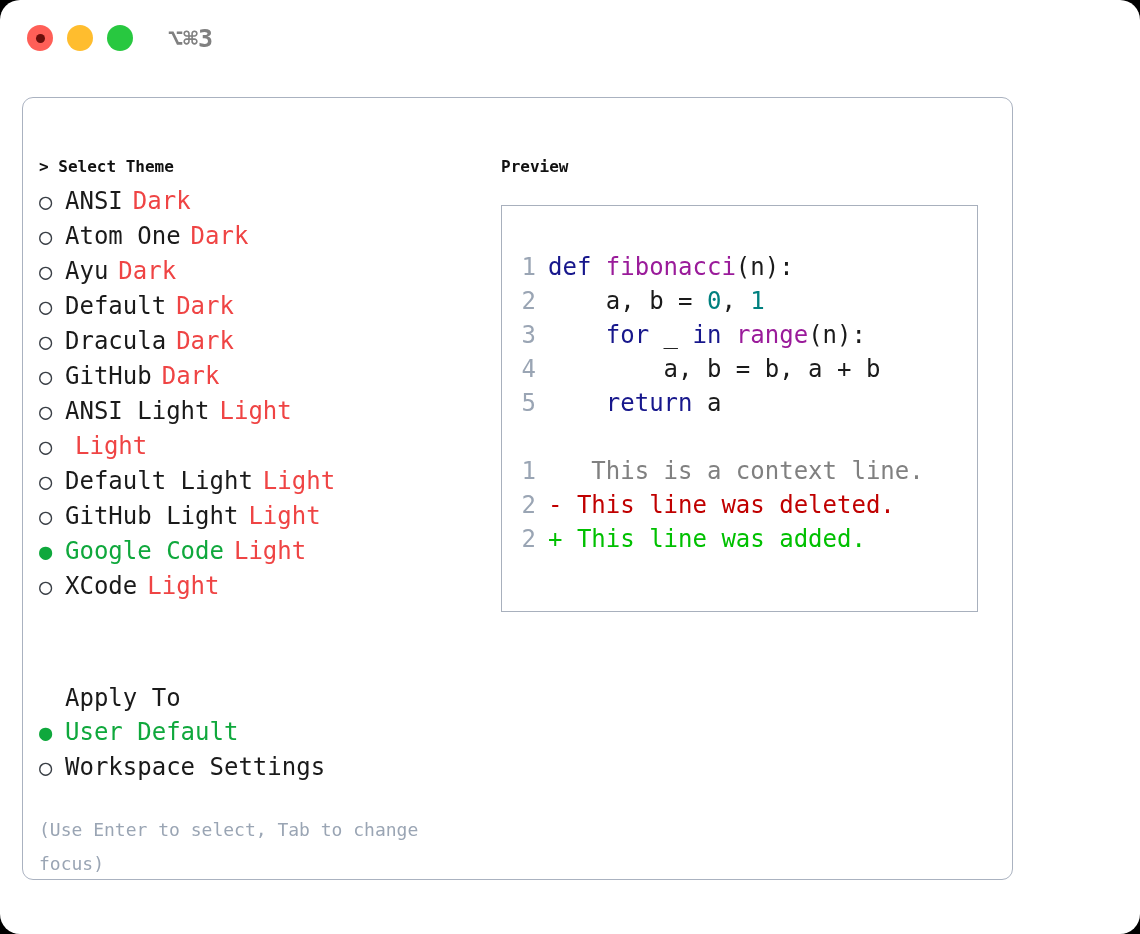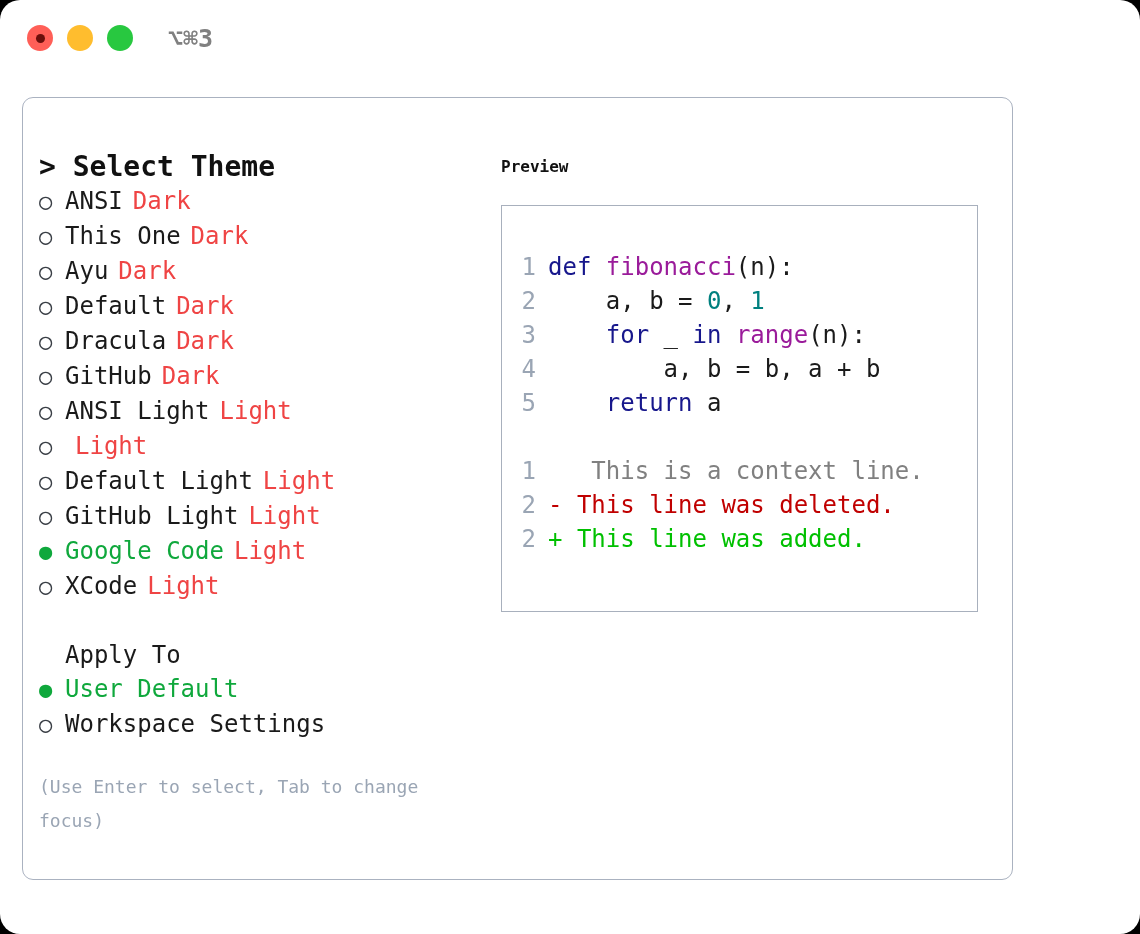--- a/index.html
+++ b/index.html
@@ -87,21 +87,21 @@
   }
 
   
   .left-col {
     position: absolute;
     left: 16px;
     top: 52px;
     width: 440px;
   }
   .section-head {
-    font-size: 28px;
+    font-size: 16px;
     line-height: 34px;
     color: #111111;
     white-space: pre;
   }
   .section-head.bold { font-weight: bold; }
 
   .opt-row {
     display: flex;
     align-items: baseline;
     font-size: 24px;
@@ -123,20 +123,21 @@
     padding-left: 10px;
   }
   .spacer-row { height: 34px; }
 
   .apply-head {
     font-size: 24px;
     line-height: 34px;
     color: #1a1a1a;
     padding-left: 26px;
     white-space: pre;
+    margin-top: 43px;
   }
 
   .hint {
     margin-top: 28px;
     font-size: 18px;
     line-height: 34px;
     color: #9aa5b4;
     width: 400px;
   }
 
@@ -201,21 +202,21 @@
     <div class="shortcut">⌥⌘3</div>
   </div>
 
   <div class="panel">
 
     <div class="left-col">
       <div class="section-head bold">&gt; Select Theme</div>
 
       <div id="theme-list">
           <div class="opt-row"><span class="bullet">○</span><span class="opt-label">ANSI</span><span class="opt-tag">Dark</span></div>
-          <div class="opt-row"><span class="bullet">○</span><span class="opt-label">This One</span><span class="opt-tag">Dark</span></div>
+          <div class="opt-row"><span class="bullet">○</span><span class="opt-label">Atom One</span><span class="opt-tag">Dark</span></div>
           <div class="opt-row"><span class="bullet">○</span><span class="opt-label">Ayu</span><span class="opt-tag">Dark</span></div>
           <div class="opt-row"><span class="bullet">○</span><span class="opt-label">Default</span><span class="opt-tag">Dark</span></div>
           <div class="opt-row"><span class="bullet">○</span><span class="opt-label">Dracula</span><span class="opt-tag">Dark</span></div>
           <div class="opt-row"><span class="bullet">○</span><span class="opt-label">GitHub</span><span class="opt-tag">Dark</span></div>
           <div class="opt-row"><span class="bullet">○</span><span class="opt-label">ANSI Light</span><span class="opt-tag">Light</span></div>
           <div class="opt-row"><span class="bullet">○</span><span class="opt-tag">Light</span></div>
           <div class="opt-row"><span class="bullet">○</span><span class="opt-label">Default Light</span><span class="opt-tag">Light</span></div>
           <div class="opt-row"><span class="bullet">○</span><span class="opt-label">GitHub Light</span><span class="opt-tag">Light</span></div>
           <div class="opt-row selected"><span class="bullet sel">●</span><span class="opt-label">Google Code</span><span class="opt-tag">Light</span></div>
           <div class="opt-row"><span class="bullet">○</span><span class="opt-label">XCode</span><span class="opt-tag">Light</span></div>

